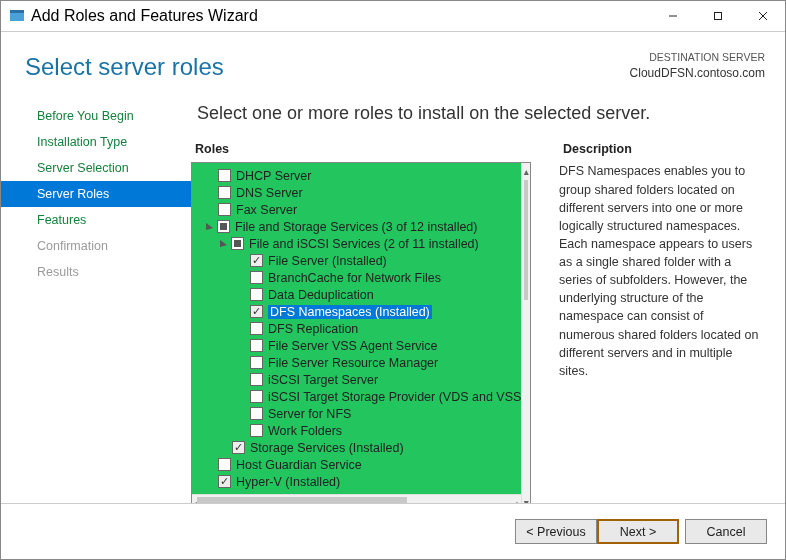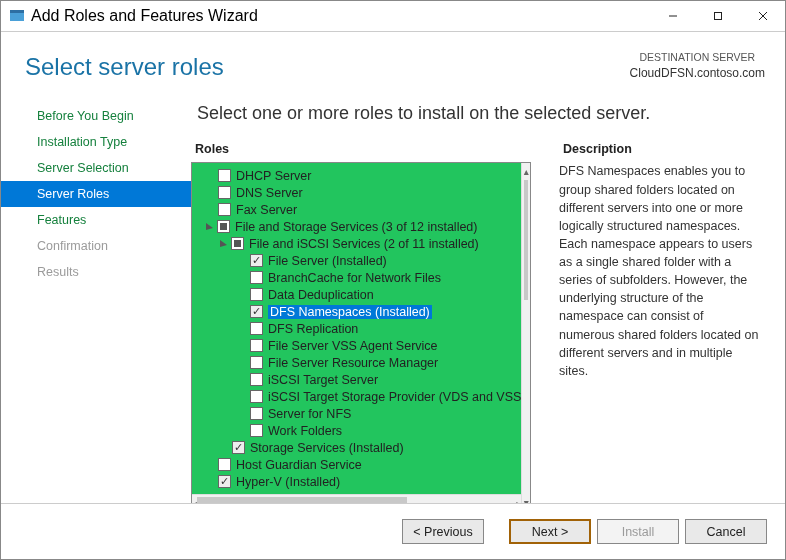--- a/index.html
+++ b/index.html
@@ -5,21 +5,21 @@
   * { box-sizing: border-box; font-family: "Segoe UI", Tahoma, sans-serif; }
   html, body { margin:0; padding:0; background:#fff; }
   .window { width:786px; height:560px; border:1px solid #888; position:relative; display:flex; flex-direction:column; background:#fff; }
   .titlebar { height:31px; display:flex; align-items:center; border-bottom:1px solid #ccc; background:#fff; }
   .title-icon { width:16px; height:16px; margin:0 6px 0 8px; }
   .title-text { font-size:16px; color:#000; flex:0 0 auto; }
   .title-spacer { flex:1; }
   .win-btn { width:45px; height:30px; display:flex; align-items:center; justify-content:center; color:#222; }
   .header-area { padding:18px 20px 18px 24px; display:flex; align-items:flex-end; justify-content:space-between; }
   .page-title { color:#1a73a6; font-size:24px; font-weight:400; }
-  .dest-block { text-align:center; font-size:11px; color:#555; line-height:1.4; }
+  .dest-block { text-align:right; font-size:11px; color:#555; line-height:1.4; }
   .dest-label { color:#555; font-size:10.5px; }
   .dest-host  { color:#333; font-size:12px; }
   .body-area { flex:1; display:flex; overflow:hidden; }
   .wizard-nav { width:190px; padding:4px 0 0 0; }
   .nav-step { padding:6px 0 6px 36px; font-size:12.5px; color:#15803d; cursor:pointer; }
   .nav-step.disabled { color:#9b9b9b; cursor:default; }
   .nav-step.current { background:#0078d7; color:#fff; }
   .main-pane { flex:1; display:flex; flex-direction:column; padding:0 20px 0 0; }
   .instruction { font-size:18px; color:#333; padding:4px 0 18px 6px; }
   .columns { flex:1; display:flex; gap:28px; overflow:hidden; }
@@ -45,21 +45,21 @@
   .sc-track-h { flex:1; position:relative; }
   .sc-thumb-h { position:absolute; top:2px; bottom:2px; left:0; width:210px; background:#c8c8c8; }
   .tree-inner { flex:1; display:flex; flex-direction:column; }
   .desc-col { flex:1; font-size:12.5px; }
   .desc-text { color:#333; line-height:1.45; padding-right:4px; }
   .footer { height:56px; border-top:1px solid #ccc; display:flex; align-items:center; justify-content:flex-end; gap:6px; padding:0 18px; }
   .btn { min-width:82px; height:25px; border:1px solid #888; background:#e9e9e9; font-size:12.5px; color:#222; display:inline-flex; align-items:center; justify-content:center; cursor:pointer; }
   .btn.disabled { color:#9b9b9b; background:#f3f3f3; cursor:default; }
   .btn.default { border:2px solid #a16207; }
   .pair { display:flex; }
-  .pair .btn { border-radius:0;margin-left:25px; }
+  .pair .btn { border-radius:0; }
 </style>
 </head>
 <body>
 
 <div class="window">
 
   <div class="titlebar">
     <span class="title-icon">
       <svg viewBox="0 0 16 16" width="16" height="16">
           <rect x="1" y="2" width="14" height="11" fill="#4aa0d8"></rect>
@@ -236,17 +236,16 @@
 
       </div>
     </div>
   </div>
 
   <div class="footer">
     <div class="pair">
       <div class="btn">&lt; Previous</div>
       <div class="btn default">Next &gt;</div>
     </div>
-    <div class="btn disabled">Install</div>
     <div class="btn">Cancel</div>
   </div>
 
 </div>
 
 </body></html>

